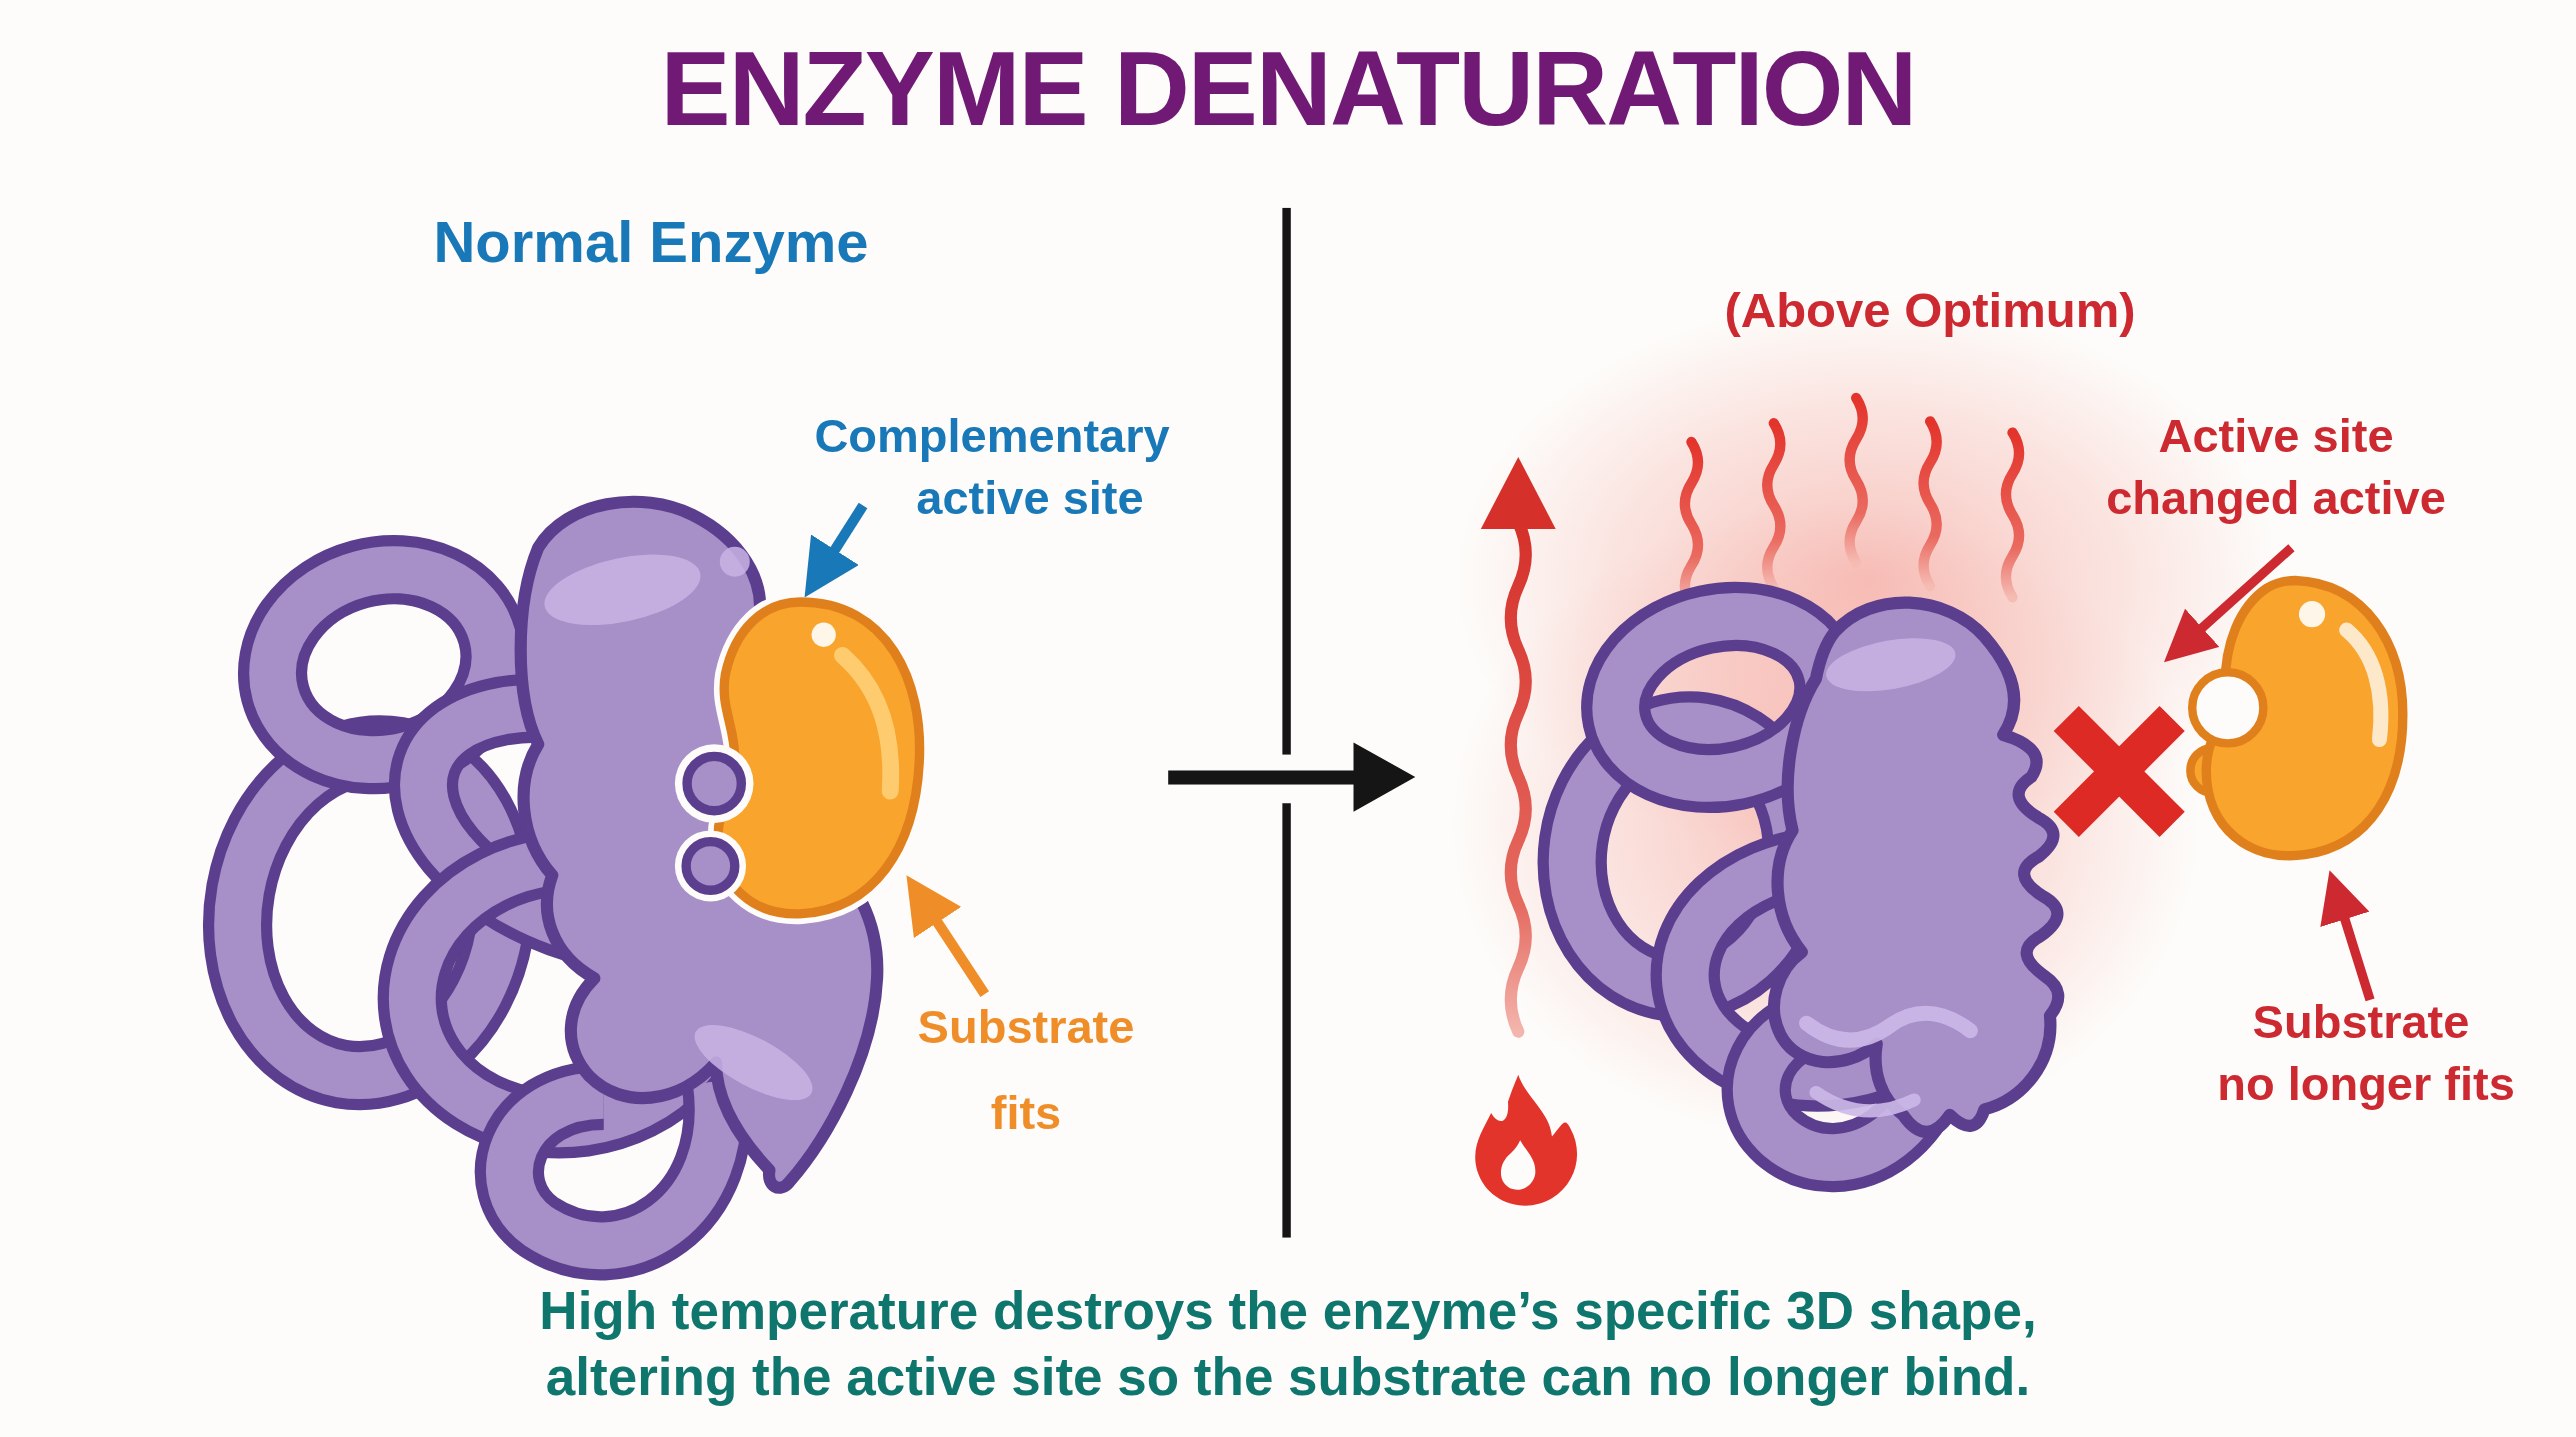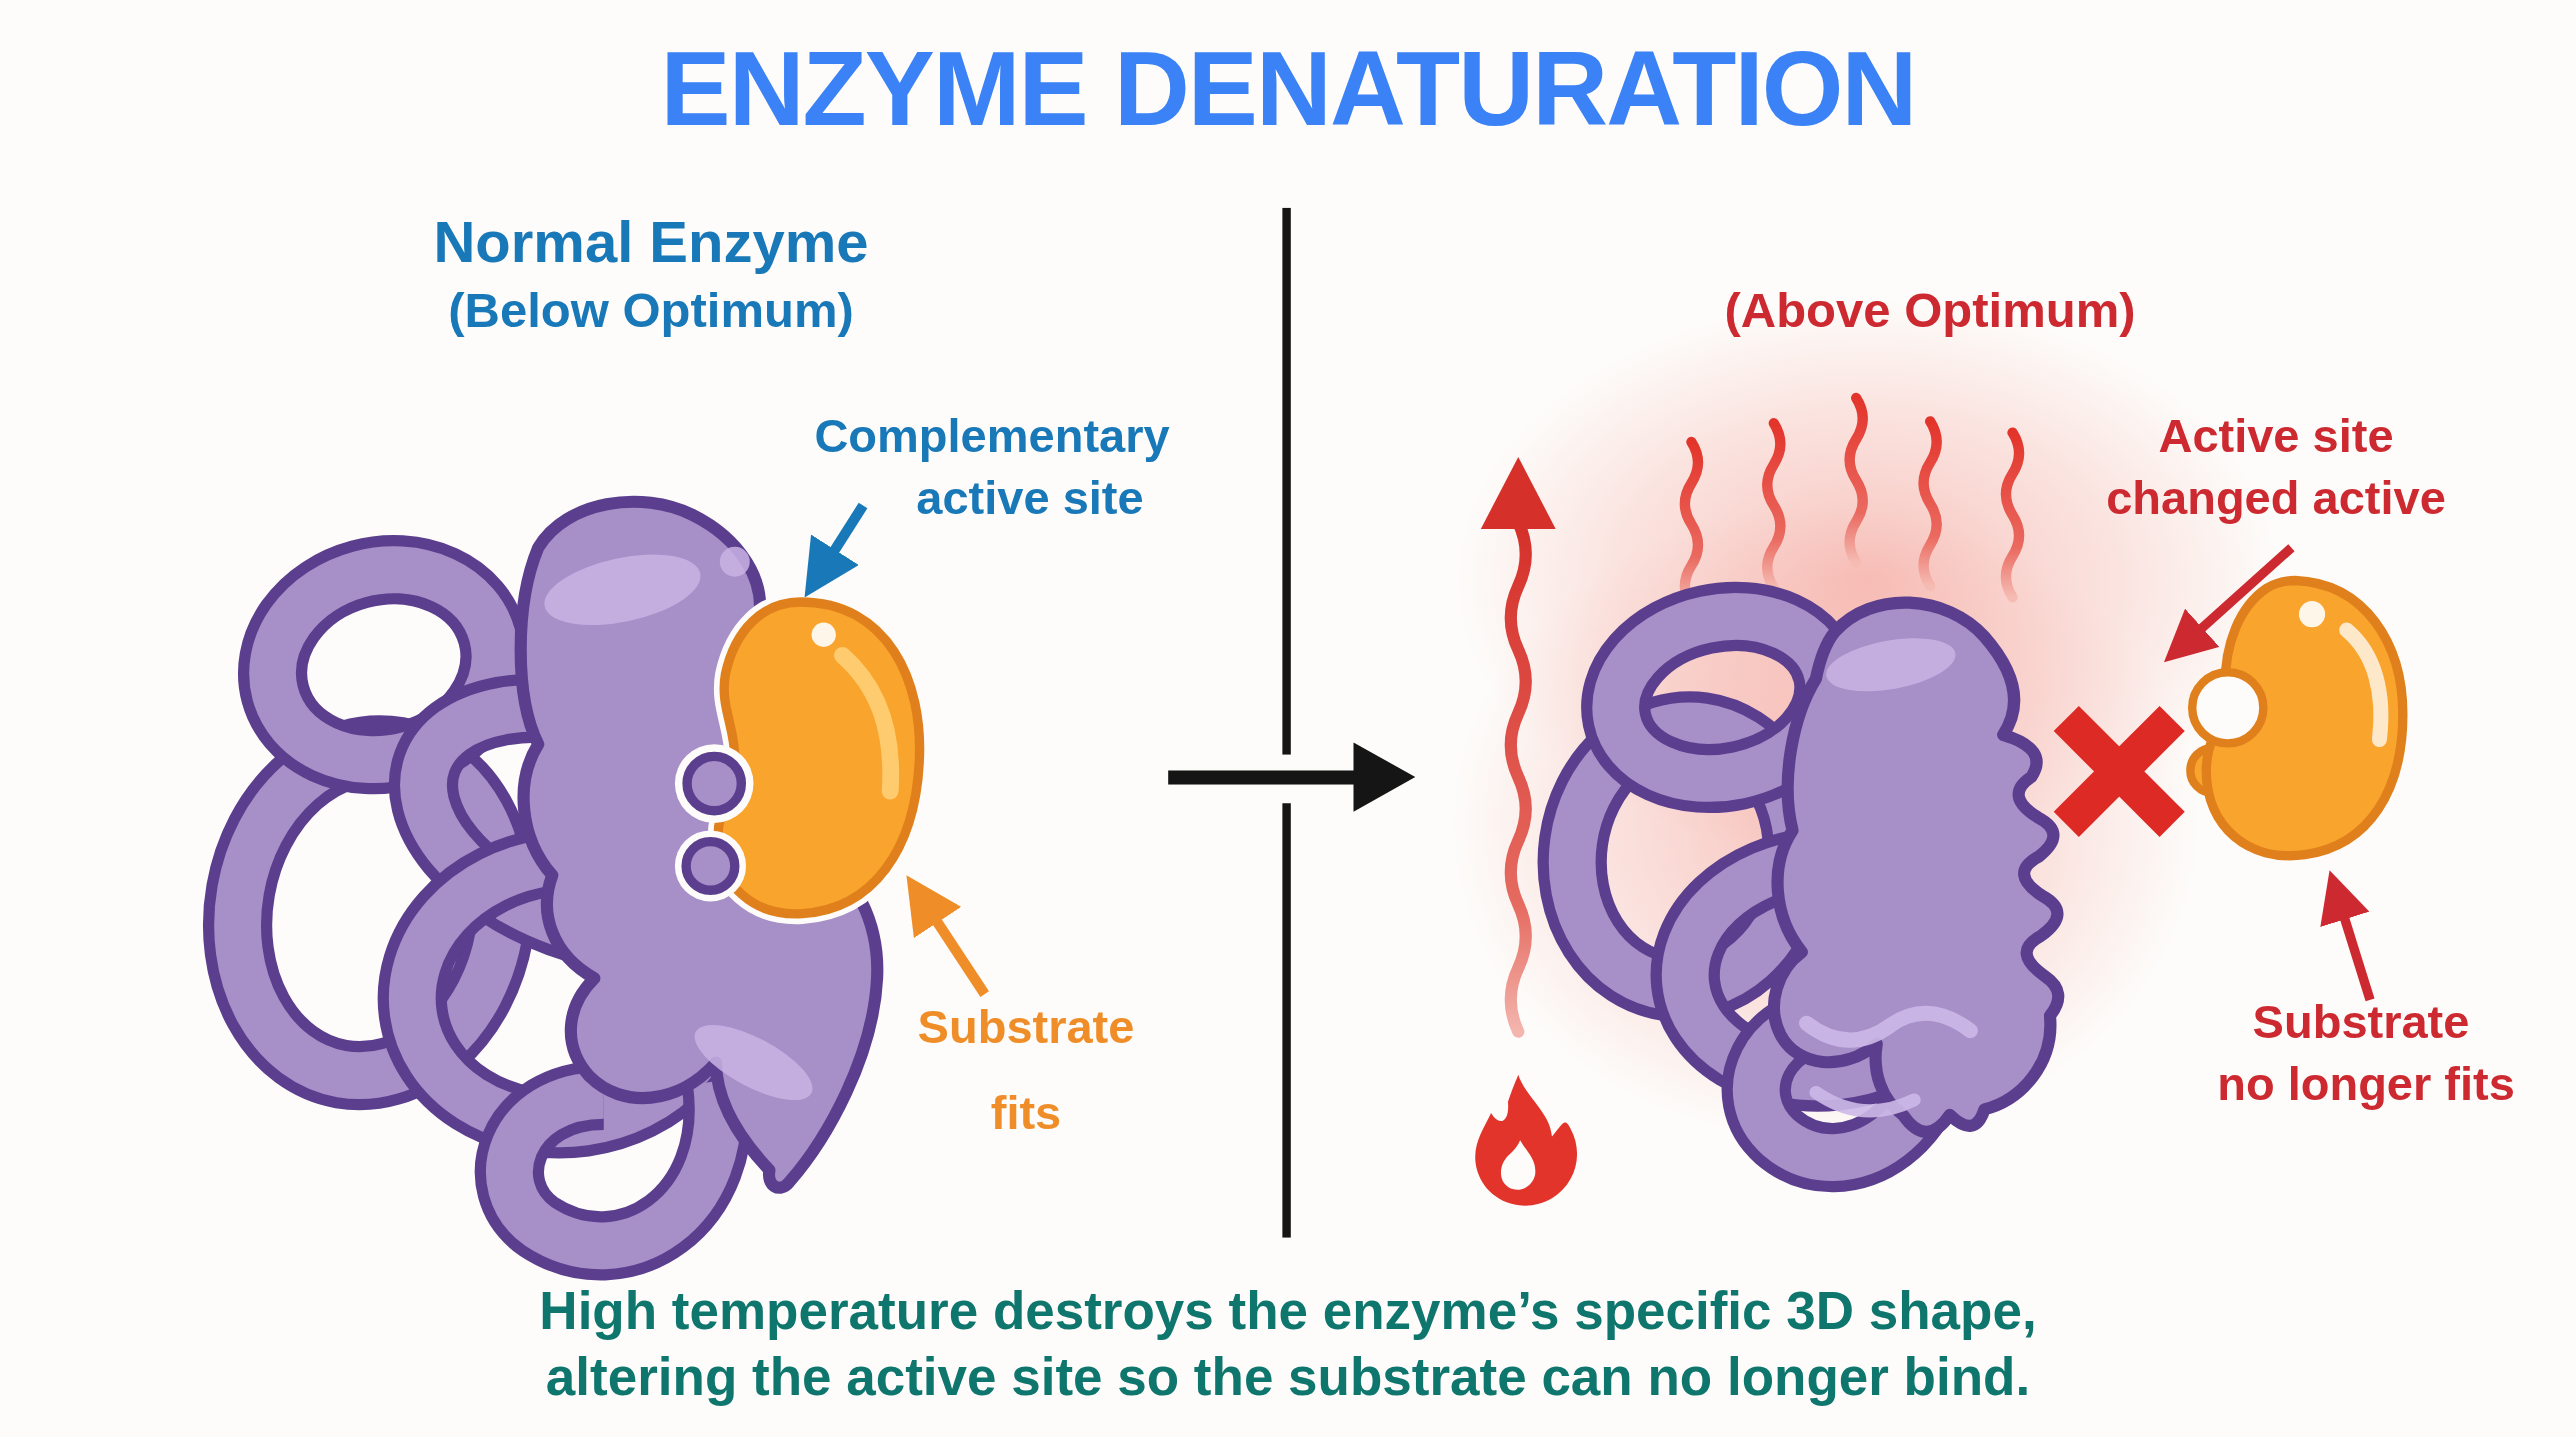--- a/index.html
+++ b/index.html
@@ -1,20 +1,20 @@
 <!DOCTYPE html>
 <html style="font-size:15px"><head>
 <meta charset="utf-8">
 <style>
   html,body{margin:0;padding:0;}
   body{font-family:"Liberation Sans",sans-serif;background:#e8e8e8;}
   .canvas{position:relative;width:2576px;height:1438px;background:#fdfcfa;overflow:hidden;}
   .art{position:absolute;left:0;top:0;width:2576px;height:1438px;}
   .txt{position:absolute;transform:translateX(-50%);white-space:nowrap;font-weight:700;line-height:1;}
-  .title{font-size:105px;letter-spacing:-1.9px;color:#3b82f6;font-weight:800;}
+  .title{font-size:105px;letter-spacing:-1.9px;color:#701a75;font-weight:800;}
   .blue{color:#1878b8;}
   .red{color:#cd2930;}
   .orange{color:#ef8e28;}
   .h1{font-size:58px;}
   .h2{font-size:49px;}
   .lbl{font-size:47px;}
   .cap{font-size:53px;color:#0f766e;}
   
   .tubeO{fill:none;stroke:#5b3e8e;stroke-width:74px;}
   .tubeF{fill:none;stroke:#a78fc8;stroke-width:50px;}
@@ -168,21 +168,20 @@
 
     <line x1="922" y1="540" x2="866" y2="628" stroke="#1878b8" stroke-width="11" marker-end="url(#mBlue)"></line>
     <line x1="1052" y1="1062" x2="975" y2="945" stroke="#ef8e28" stroke-width="11" marker-end="url(#mOrange)"></line>
     <line x1="2448" y1="585" x2="2320" y2="700" stroke="#cd2930" stroke-width="10" marker-end="url(#mRed)"></line>
     <line x1="2532" y1="1068" x2="2492" y2="940" stroke="#cd2930" stroke-width="10" marker-end="url(#mRed)"></line>
   </svg>
 
   <div class="txt title" style="left:1288px;top:36px;">ENZYME DENATURATION</div>
 
   <div class="txt h1 blue" style="left:651px;top:213px;">Normal Enzyme</div>
-  <div class="txt h2 blue" style="left:651px;top:286px;">(Below Optimum)</div>
 
   <div class="txt h2 red" style="left:1930px;top:286px;">(Above Optimum)</div>
 
   <div class="txt lbl blue" style="left:992px;top:412px;">Complementary</div>
   <div class="txt lbl blue" style="left:1030px;top:474px;">active site</div>
 
   <div class="txt lbl orange" style="left:1026px;top:1003px;">Substrate</div>
   <div class="txt lbl orange" style="left:1026px;top:1065px;margin-top:24px;">fits</div>
 
   <div class="txt lbl red" style="left:2276px;top:412px;">Active site</div>

